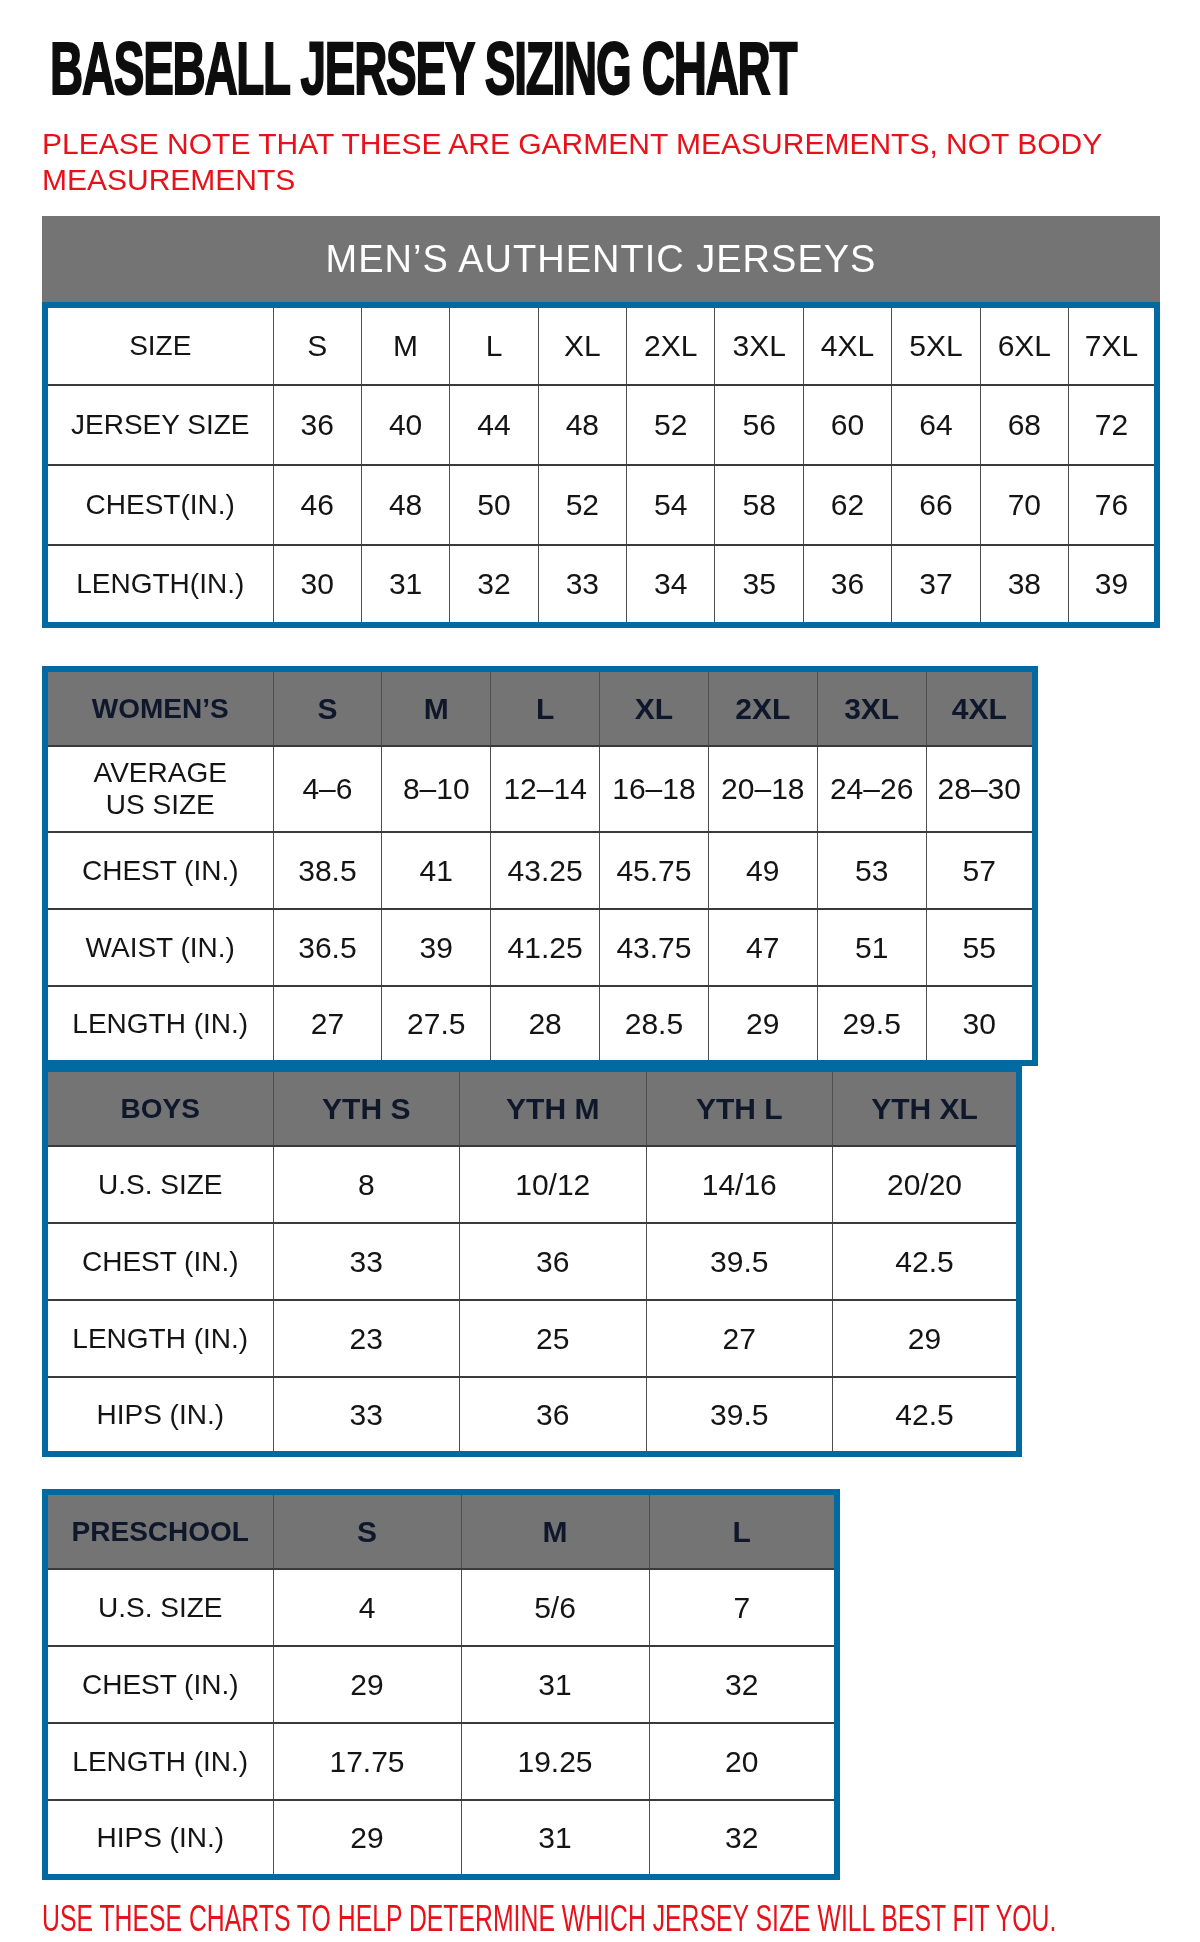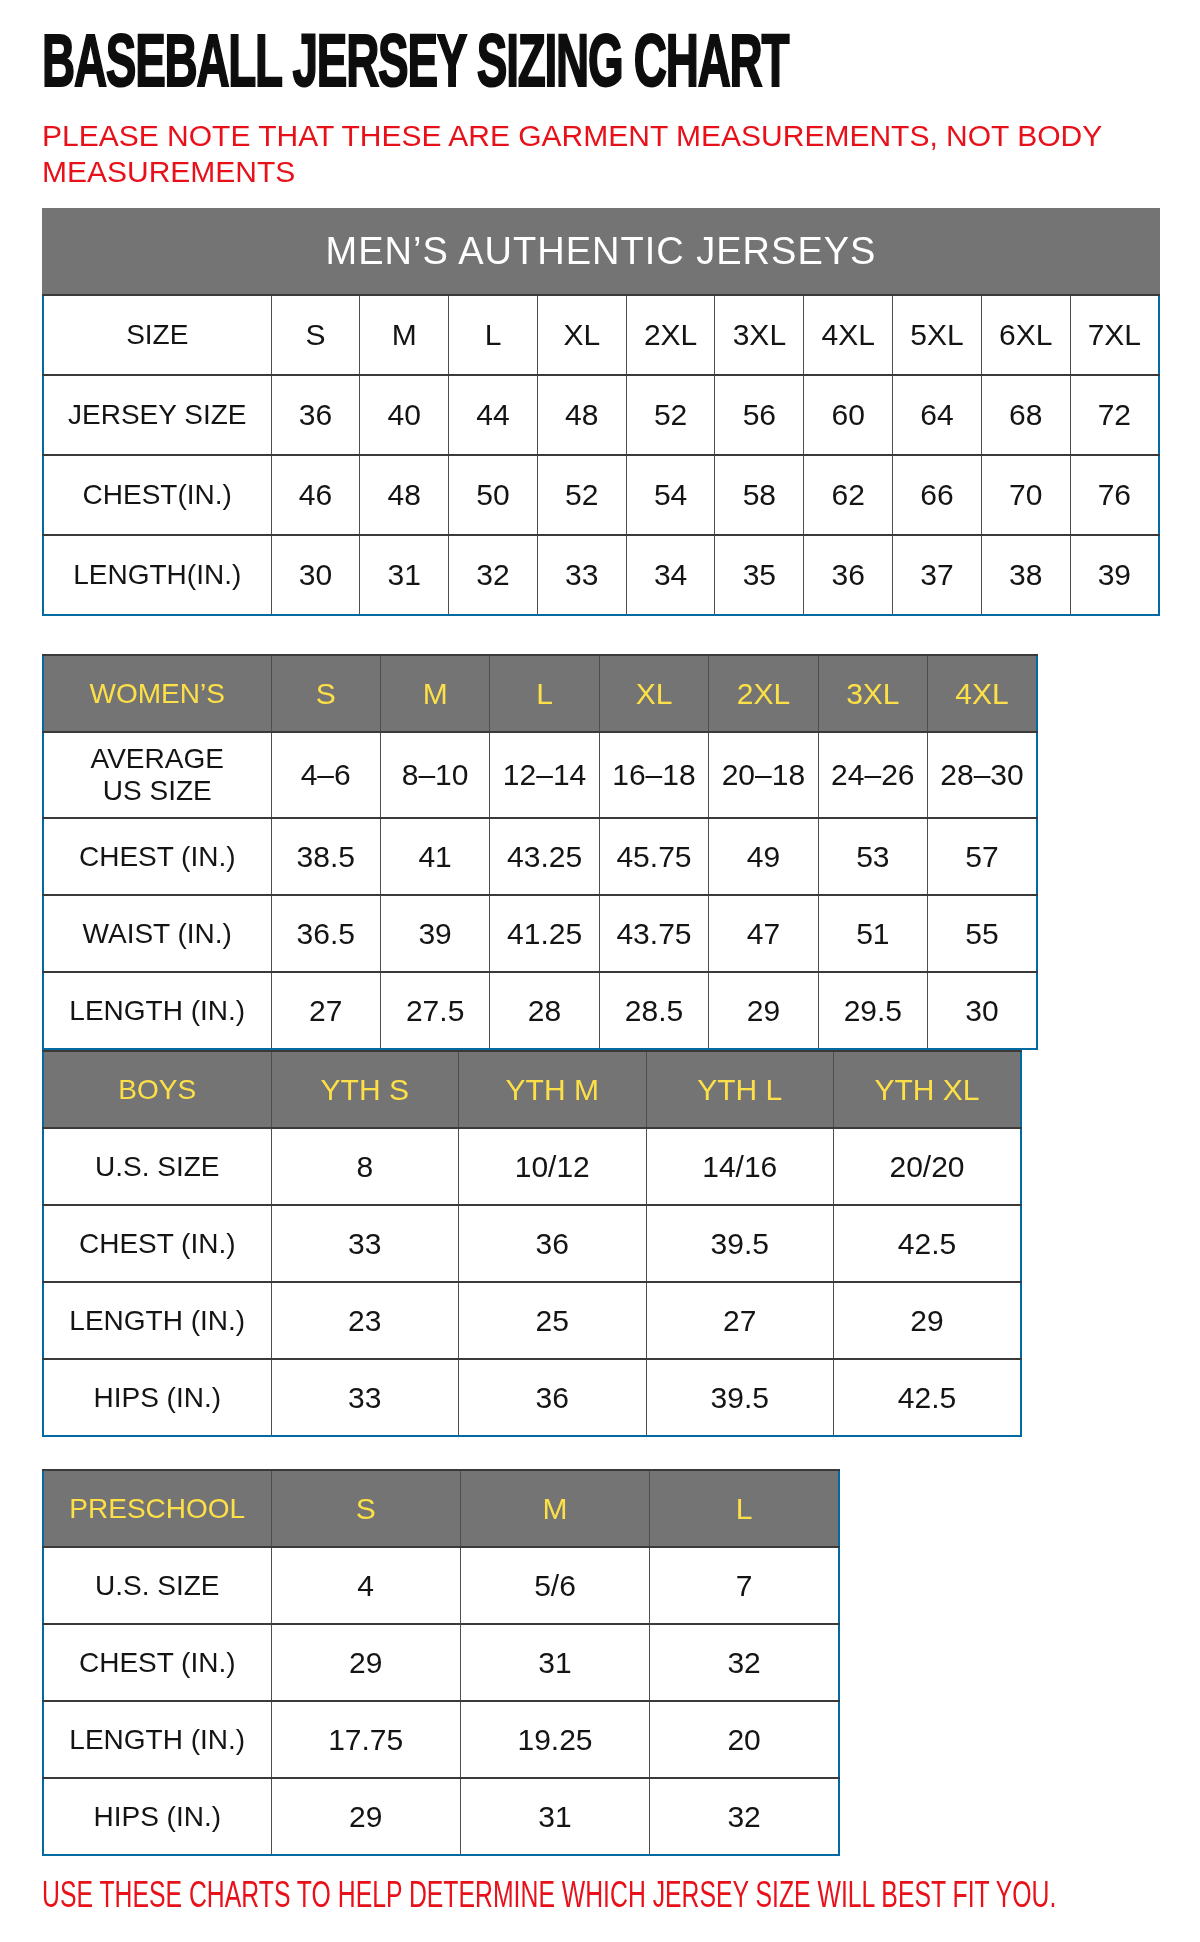--- a/index.html
+++ b/index.html
@@ -12,21 +12,21 @@
   .page{
     width:1200px;height:1942px;
     background:#fff;
     padding:24px 0 0 42px;
     overflow:hidden;
     font-family:"Liberation Sans", sans-serif;
     position:relative;
   }
   
   .title{
-    margin:0;
+    margin:8px;
     font-size:74px;
     line-height:1.0;
     font-weight:700;
     color:#0d0d0d;
     white-space:nowrap;
   }
   .title .squeeze{
     display:inline-block;
     transform:scaleX(0.62);
     transform-origin:0 50%;
@@ -52,34 +52,34 @@
     background:var(--gray);
     color:#fff;
     font-size:38px;
     letter-spacing:1px;
     display:flex;align-items:center;justify-content:center;
   }
   table.grid{
     border-collapse:collapse;
     table-layout:fixed;
     background:#fff;
-    border:2px solid #0369a1;
+    border:6px solid #0369a1;
   }
   .grid th,.grid td{
     border:1px solid #4e4e4e;
     border-top:2px solid #3a3a3a;
     text-align:center;
     vertical-align:middle;
     padding:0;
     overflow:hidden;
   }
   .grid th{
     background:var(--gray);
-    color:#fde047;
-    font-weight:400;
+    color:#0f172a;
+    font-weight:700;
     font-size:30px;
   }
   .grid td{font-size:30px;color:var(--ink);}
   .grid td.lbl,.grid th.lbl{font-size:28px;white-space:pre-line;line-height:32px;}
   .grid td:first-child,.grid th:first-child{width:228px;}
   .mens{width:1118px;}      .mens tr{height:80px;}
   .womens{width:996px;}     .womens tr{height:77px;} .womens tr:nth-child(2){height:86px;}
   .boys{width:980px;}       .boys tr{height:77px;}
   .preschool{width:798px;}  .preschool tr{height:77px;}
   

